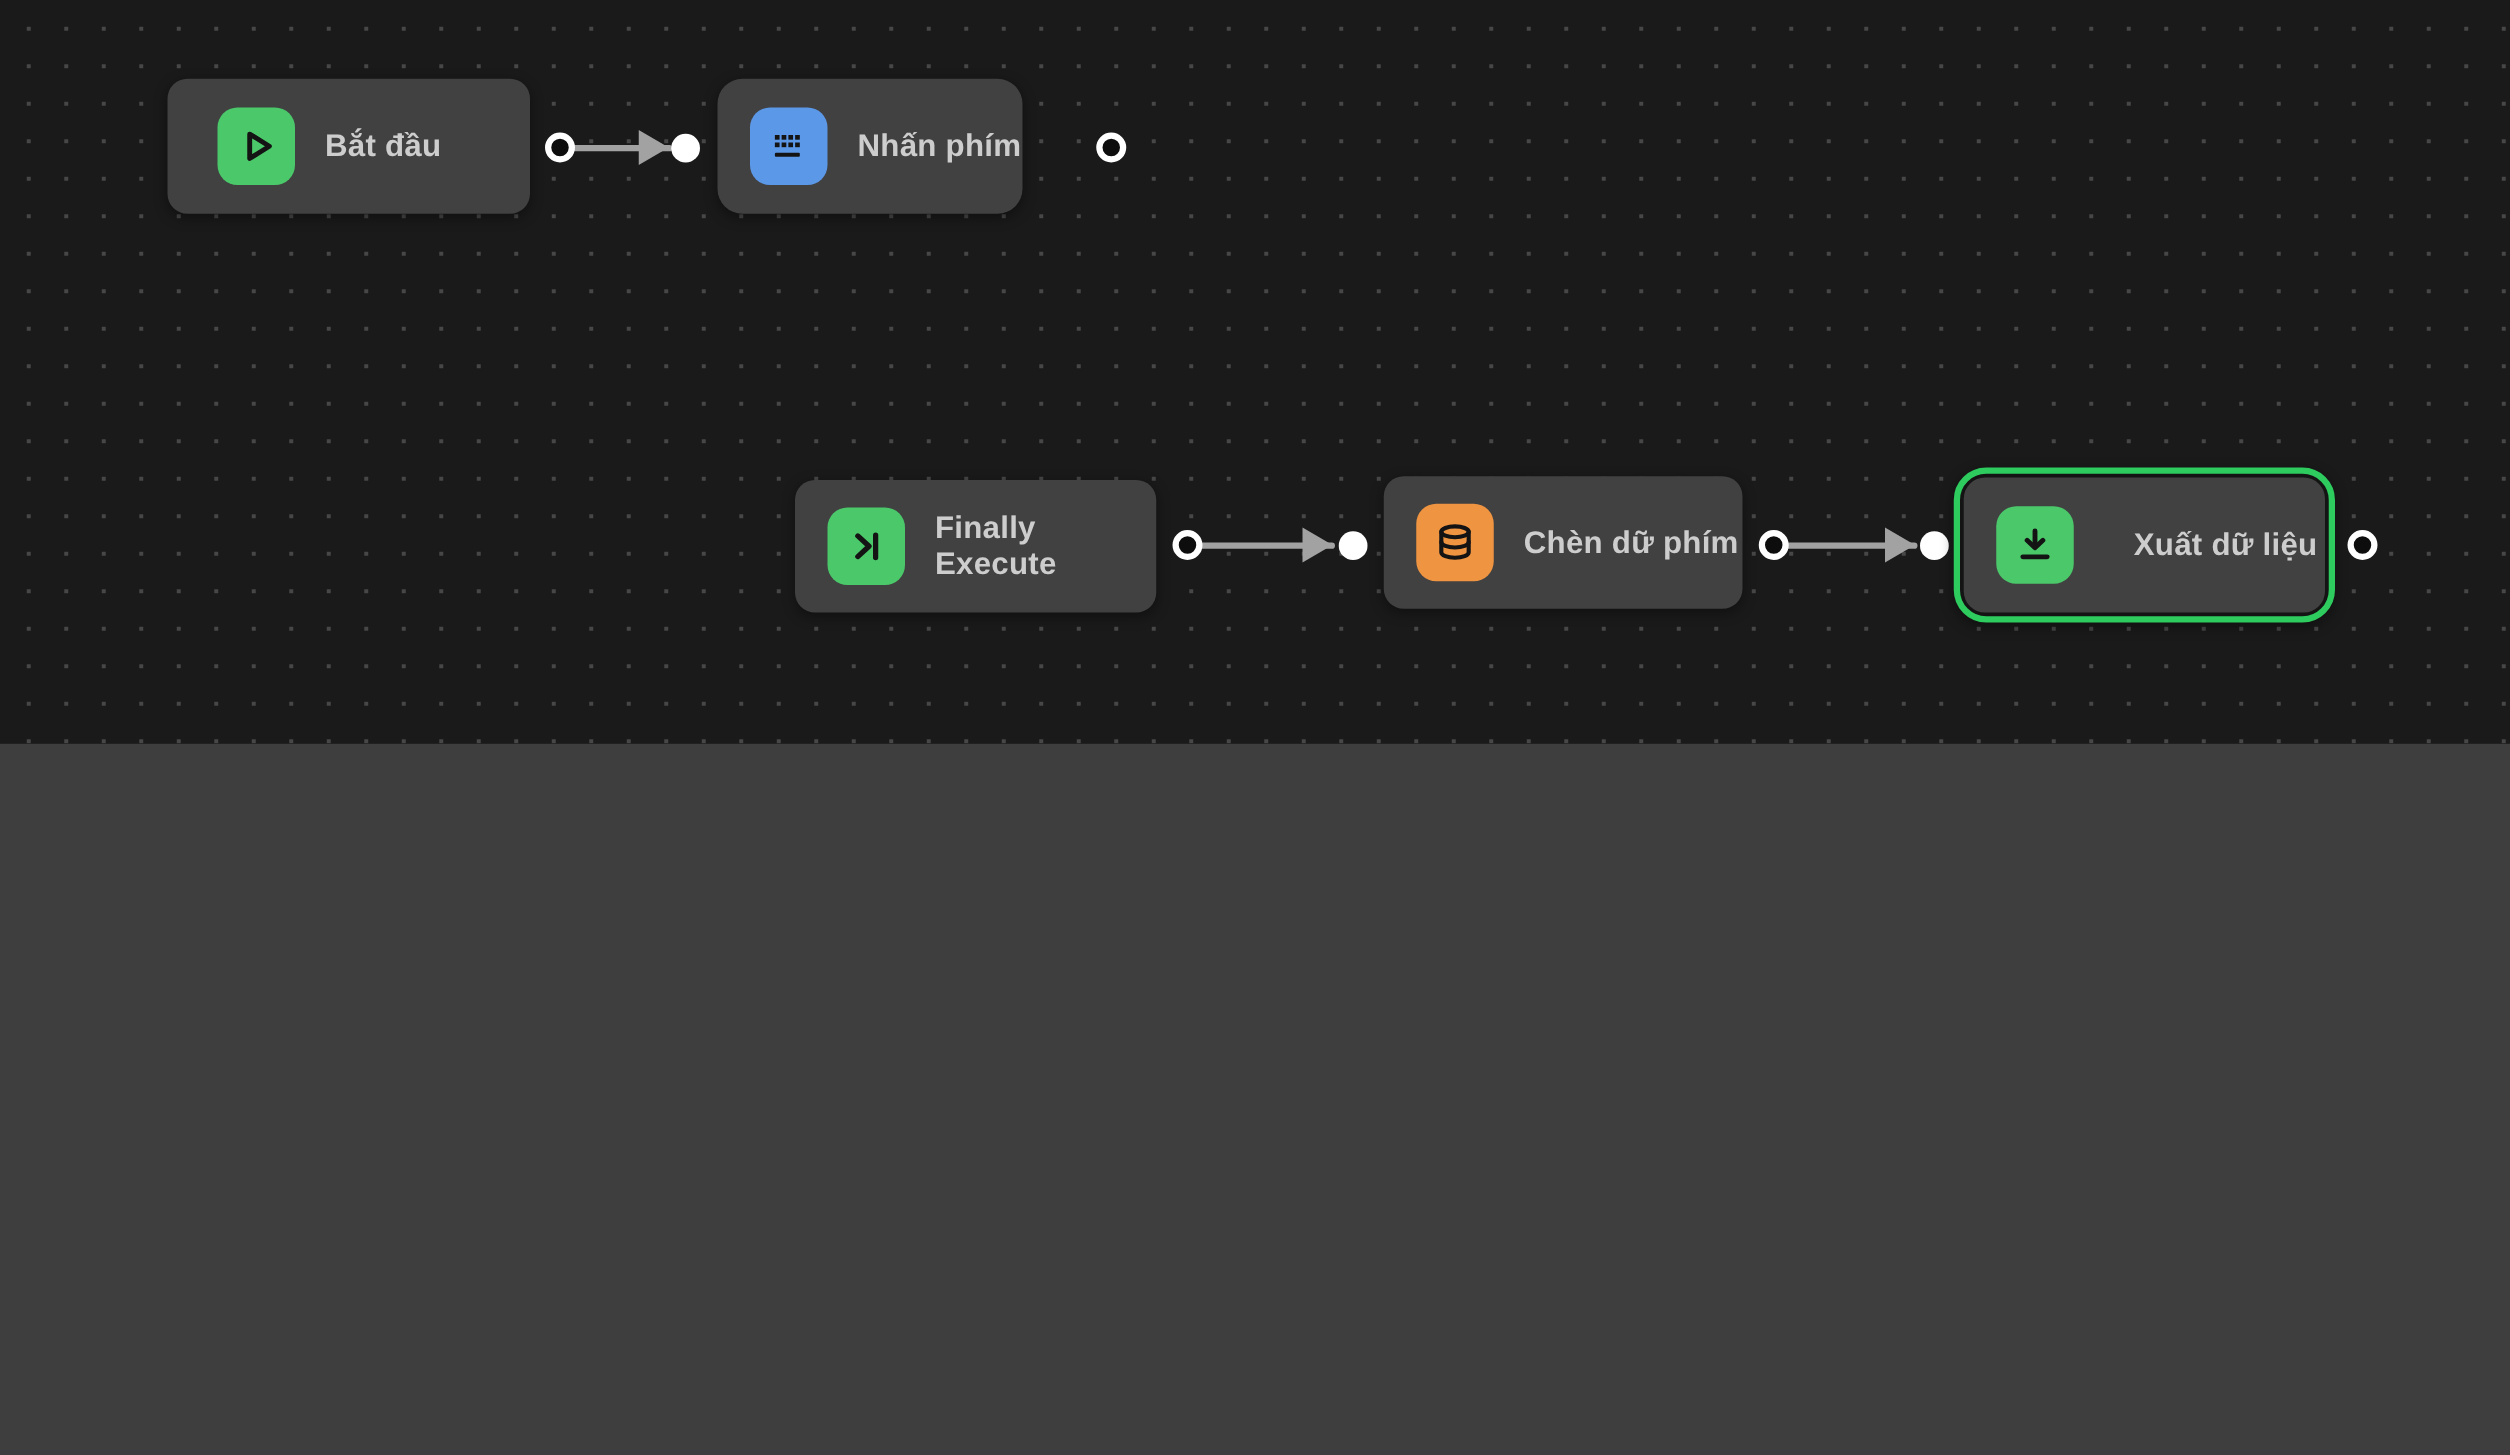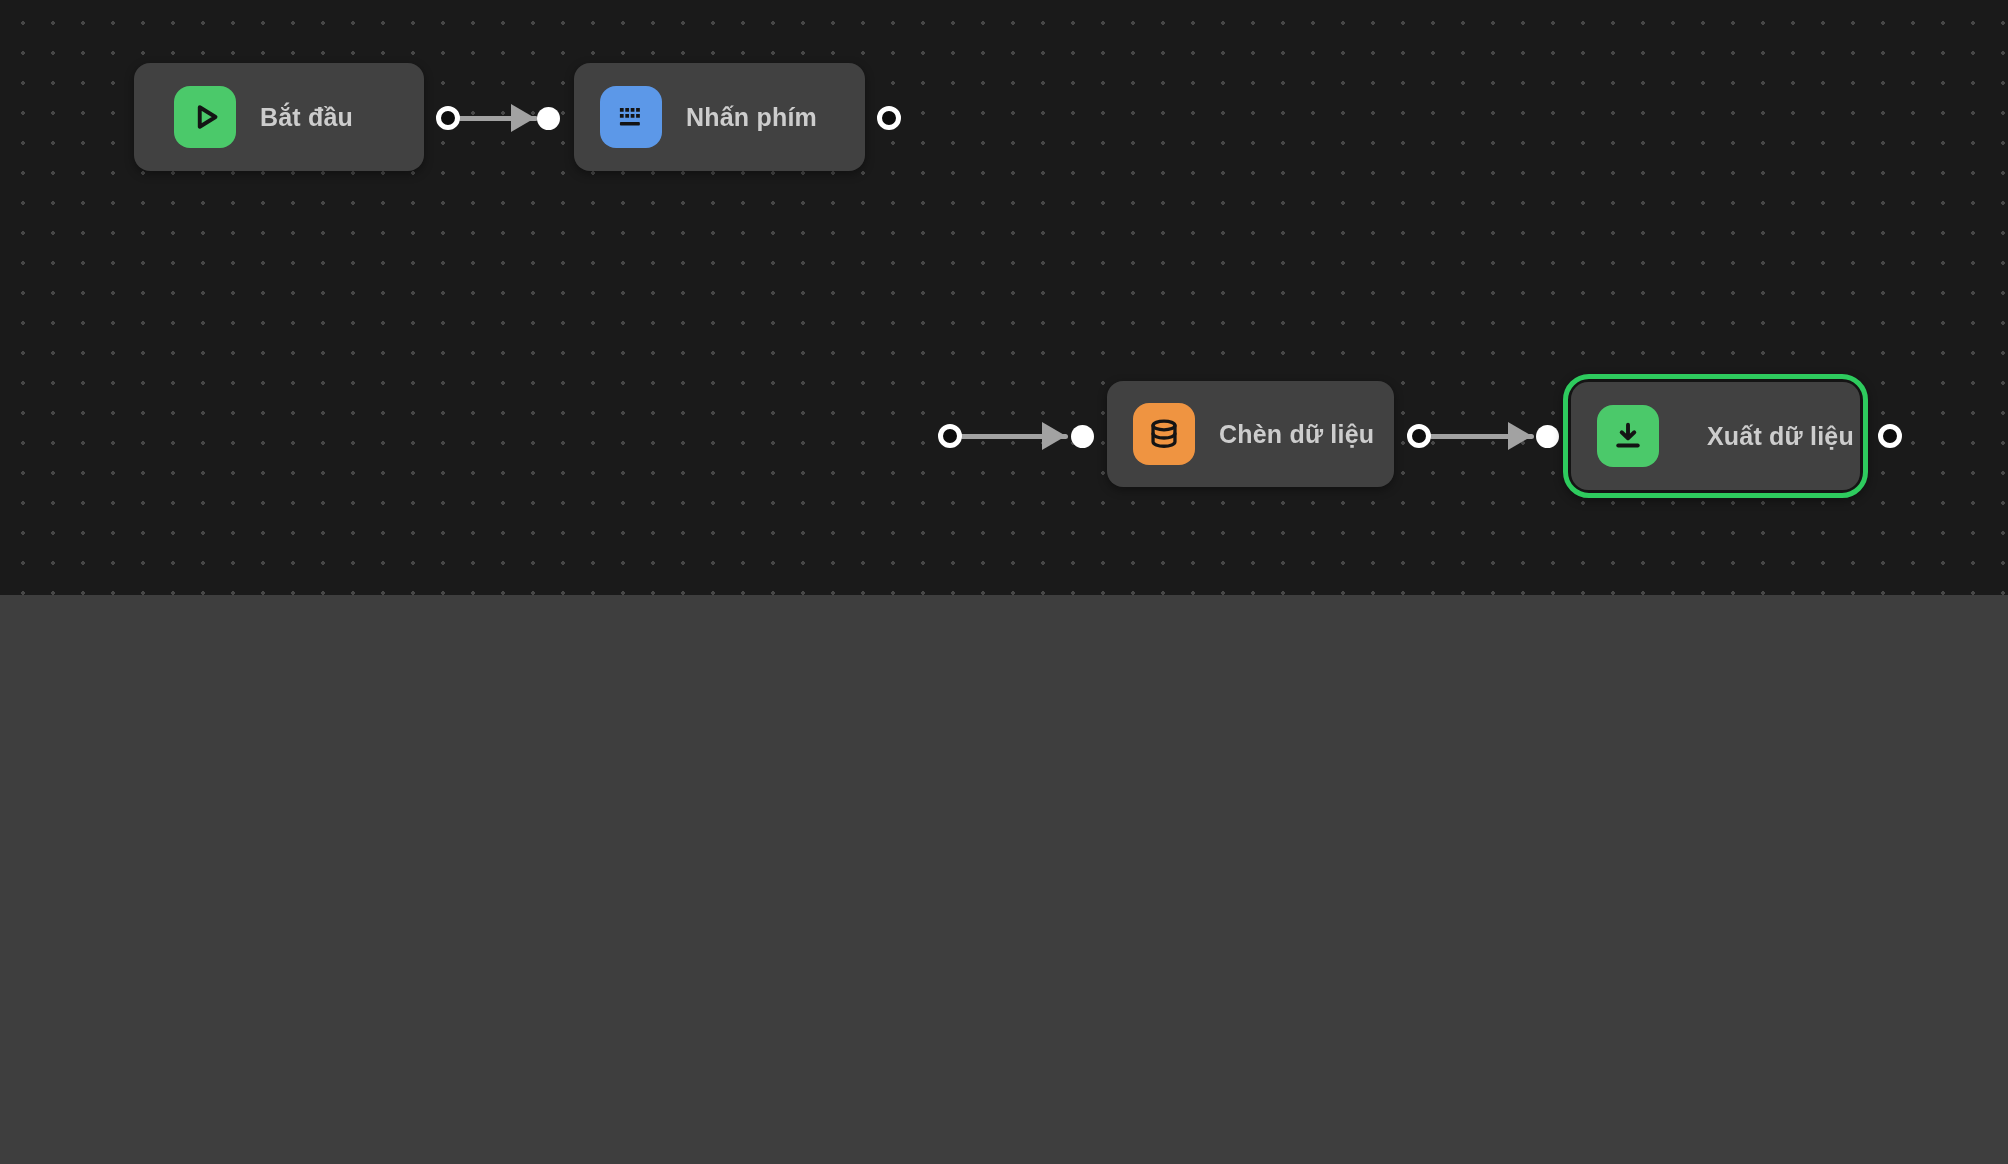--- a/index.html
+++ b/index.html
@@ -54,53 +54,62 @@
         </svg>
       </div>
       <span class="label">Bắt đầu</span>
     </div>
 
     <div class="edge-line" style="left:458px; top:116px; width:80px;"></div>
     <div class="edge-arrow" style="left:511px; top:104px;"></div>
     <div class="port-ring" style="left:436px; top:106px;"></div>
     <div class="port-dot" style="left:537px; top:107px;"></div>
 
-    <div class="node" style="left:574px; top:63px; width:291px; height:108px;">
+    <div class="node" style="left:574px; top:63px; width:244px; height:108px;border-radius:20px;">
       <div class="icon-box icon-blue">
         <svg width="36" height="36" viewBox="0 0 24 24" fill="#141414">
           <rect x="4.6" y="6" width="2.5" height="2.5"></rect>
             <rect x="8.2" y="6" width="2.5" height="2.5"></rect>
           <rect x="11.8" y="6" width="2.5" height="2.5"></rect>
             <rect x="15.4" y="6" width="2.5" height="2.5"></rect>
           <rect x="4.6" y="10" width="2.5" height="2.5"></rect>
             <rect x="8.2" y="10" width="2.5" height="2.5"></rect>
           <rect x="11.8" y="10" width="2.5" height="2.5"></rect>
             <rect x="15.4" y="10" width="2.5" height="2.5"></rect>
           <rect x="4.6" y="15.4" width="13.3" height="2.2" rx="0.6"></rect>
         </svg>
       </div>
       <span class="label">Nhấn phím</span>
     </div>
     <div class="port-ring" style="left:877px; top:106px;"></div>
 
+    <div class="node" style="left:636px; top:384px; width:289px; height:106px;">
+      <div class="icon-box icon-green">
+        <svg width="36" height="36" viewBox="0 0 24 24" fill="none" stroke="#141414" stroke-width="2.8" stroke-linecap="round" stroke-linejoin="round">
+          <path d="M7.5 6.5 L13.5 12 L7.5 17.5"></path>
+          <line x1="17" y1="6" x2="17" y2="18"></line>
+        </svg>
+      </div>
+      <span class="label">Finally Execute</span>
+    </div>
 
     <div class="edge-line" style="left:960px; top:434px; width:108px;"></div>
     <div class="edge-arrow" style="left:1042px; top:422px;"></div>
     <div class="port-ring" style="left:938px; top:424px;"></div>
     <div class="port-dot" style="left:1071px; top:425px;"></div>
 
     <div class="node" style="left:1107px; top:381px; width:287px; height:106px;">
       <div class="icon-box icon-orange">
         <svg width="36" height="36" viewBox="0 0 24 24" fill="none" stroke="#141414" stroke-width="2.2" stroke-linecap="round">
           <ellipse cx="12" cy="6.3" rx="7.3" ry="2.9"></ellipse>
           <path d="M4.7 6.3 V17.2 c0 1.65 3.3 2.95 7.3 2.95 s7.3 -1.3 7.3 -2.95 V6.3"></path>
           <path d="M4.7 11.7 c0 1.65 3.3 2.95 7.3 2.95 s7.3 -1.3 7.3 -2.95"></path>
         </svg>
       </div>
-      <span class="label">Chèn dữ liệu</span>
+      <span class="label">Chèn dữ phím</span>
     </div>
 
     <div class="edge-line" style="left:1429px; top:434px; width:105px;"></div>
     <div class="edge-arrow" style="left:1508px; top:422px;"></div>
     <div class="port-ring" style="left:1407px; top:424px;"></div>
     <div class="port-dot" style="left:1536px; top:425px;"></div>
 
     <div class="node-selected-wrap" style="left:1563px; top:374px; width:305px; height:124px;">
       <div class="node">
         <div class="icon-box icon-green">

